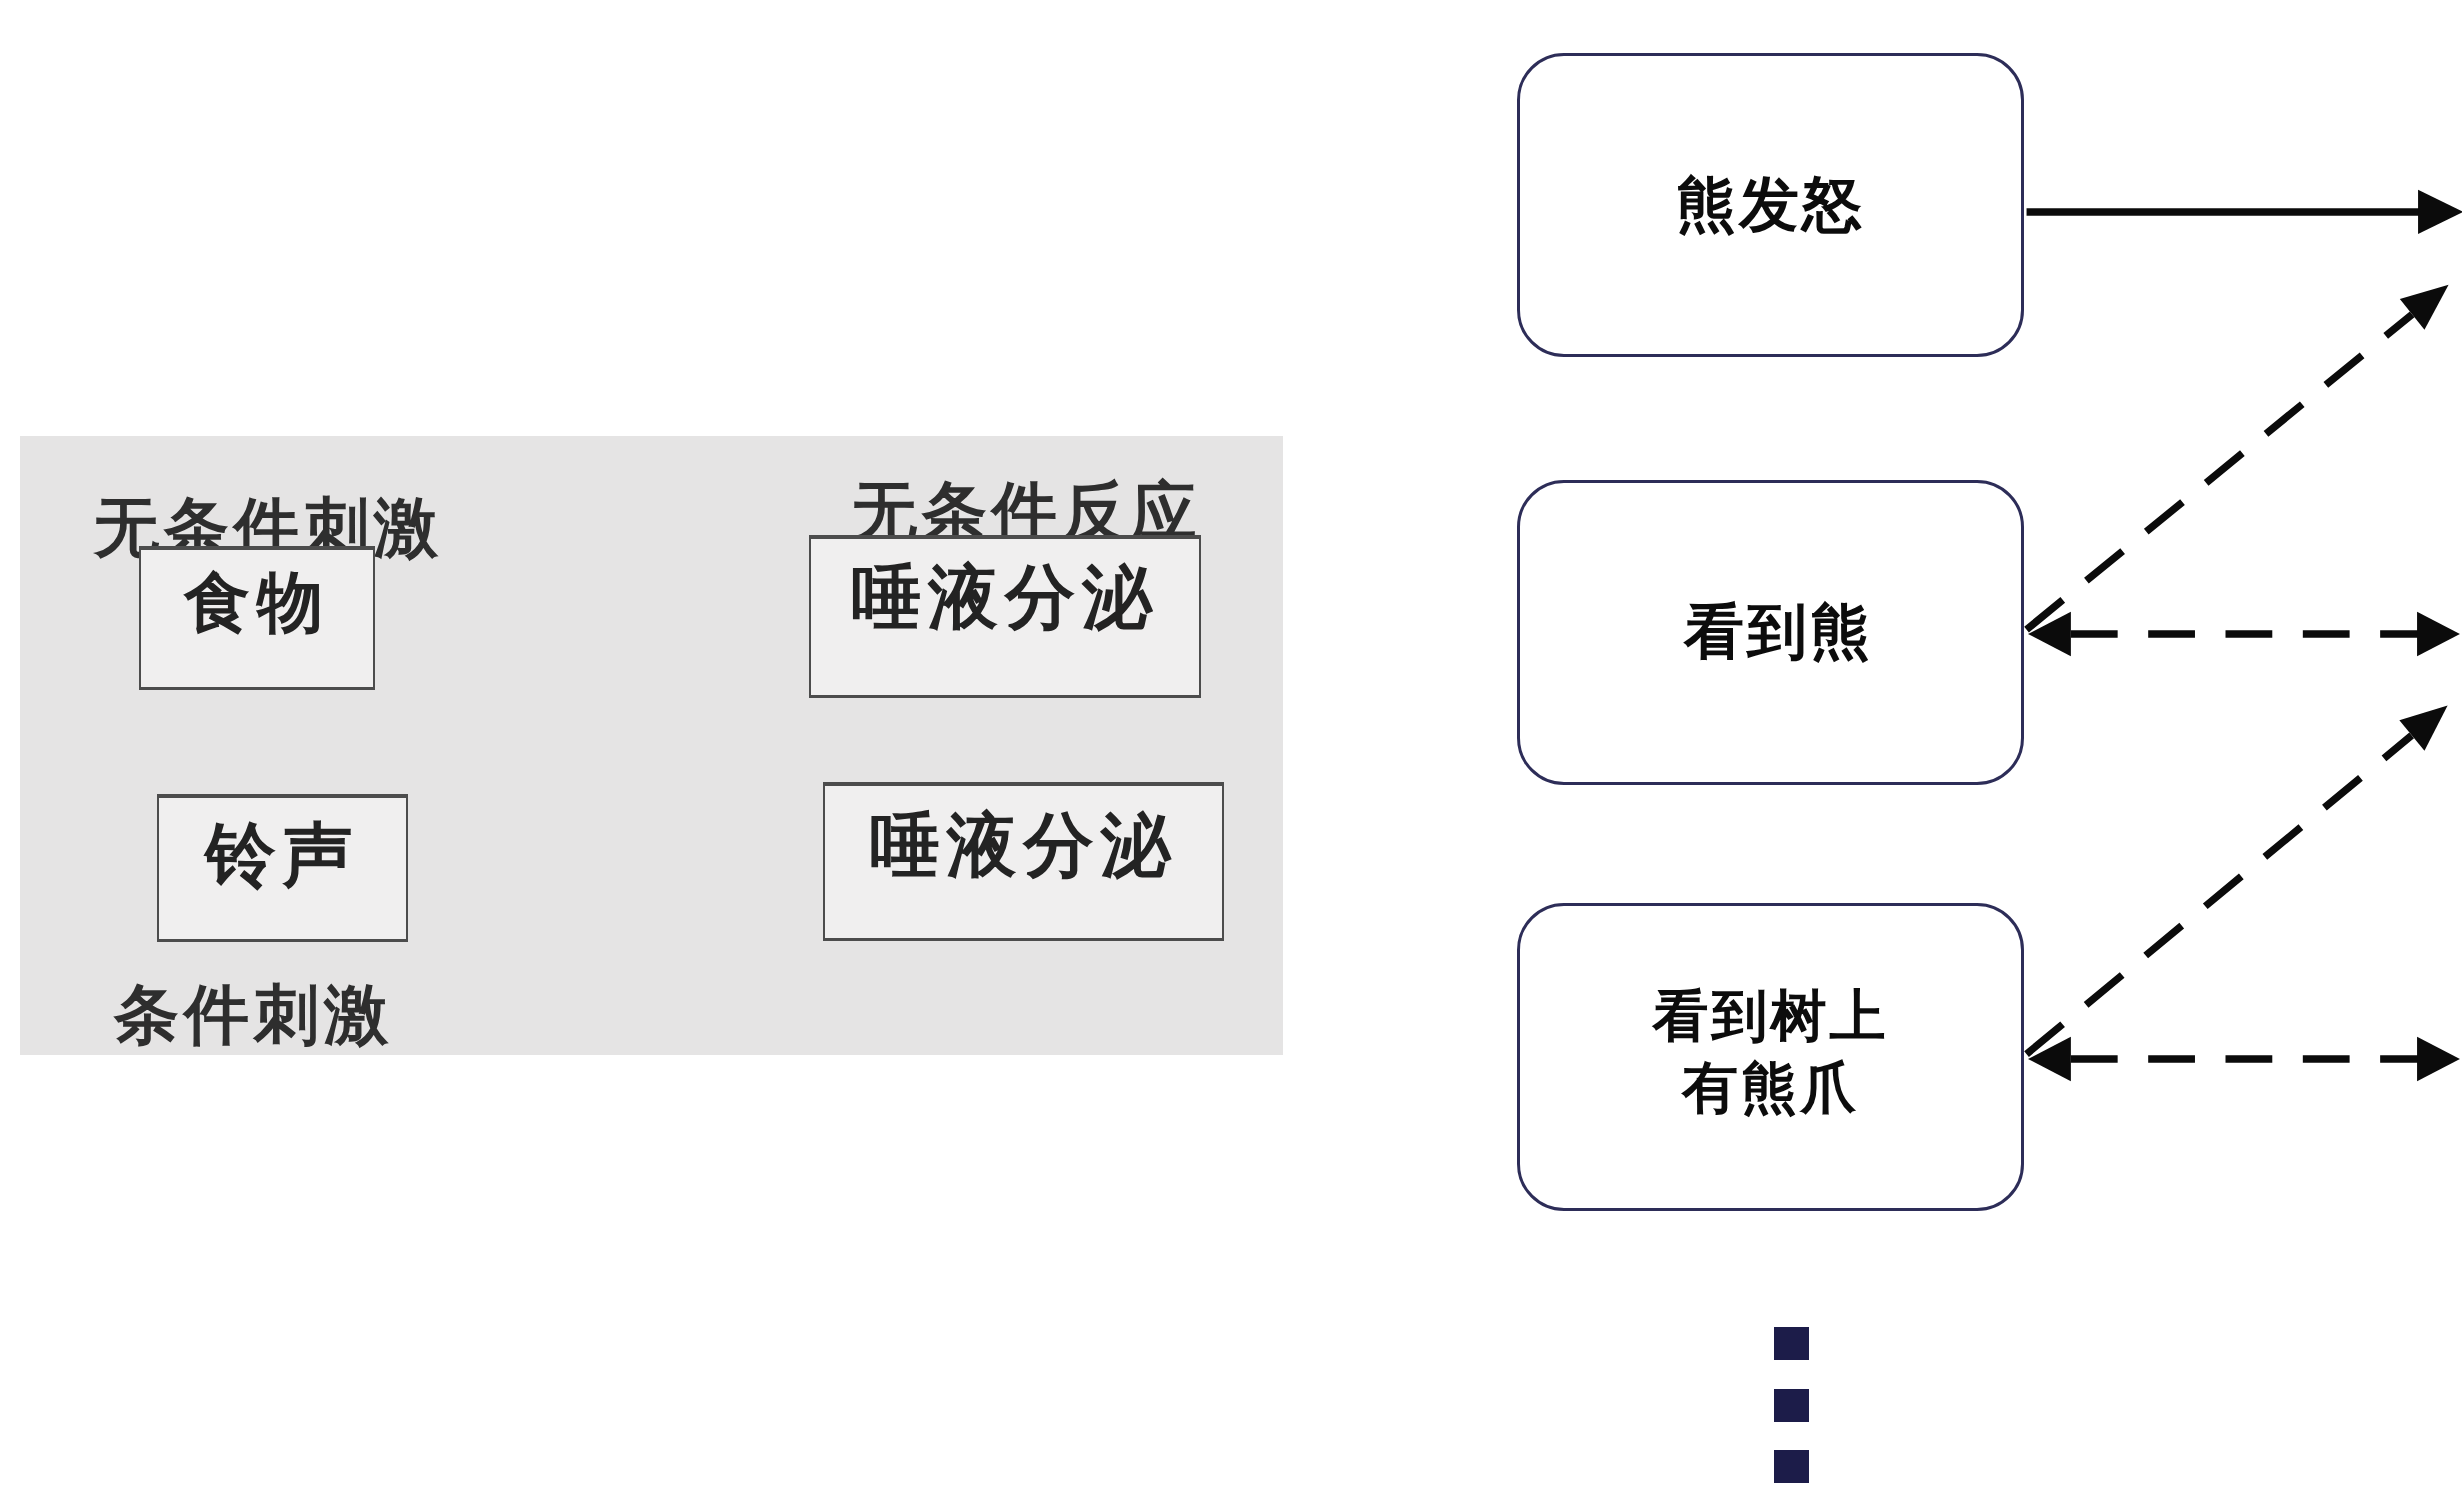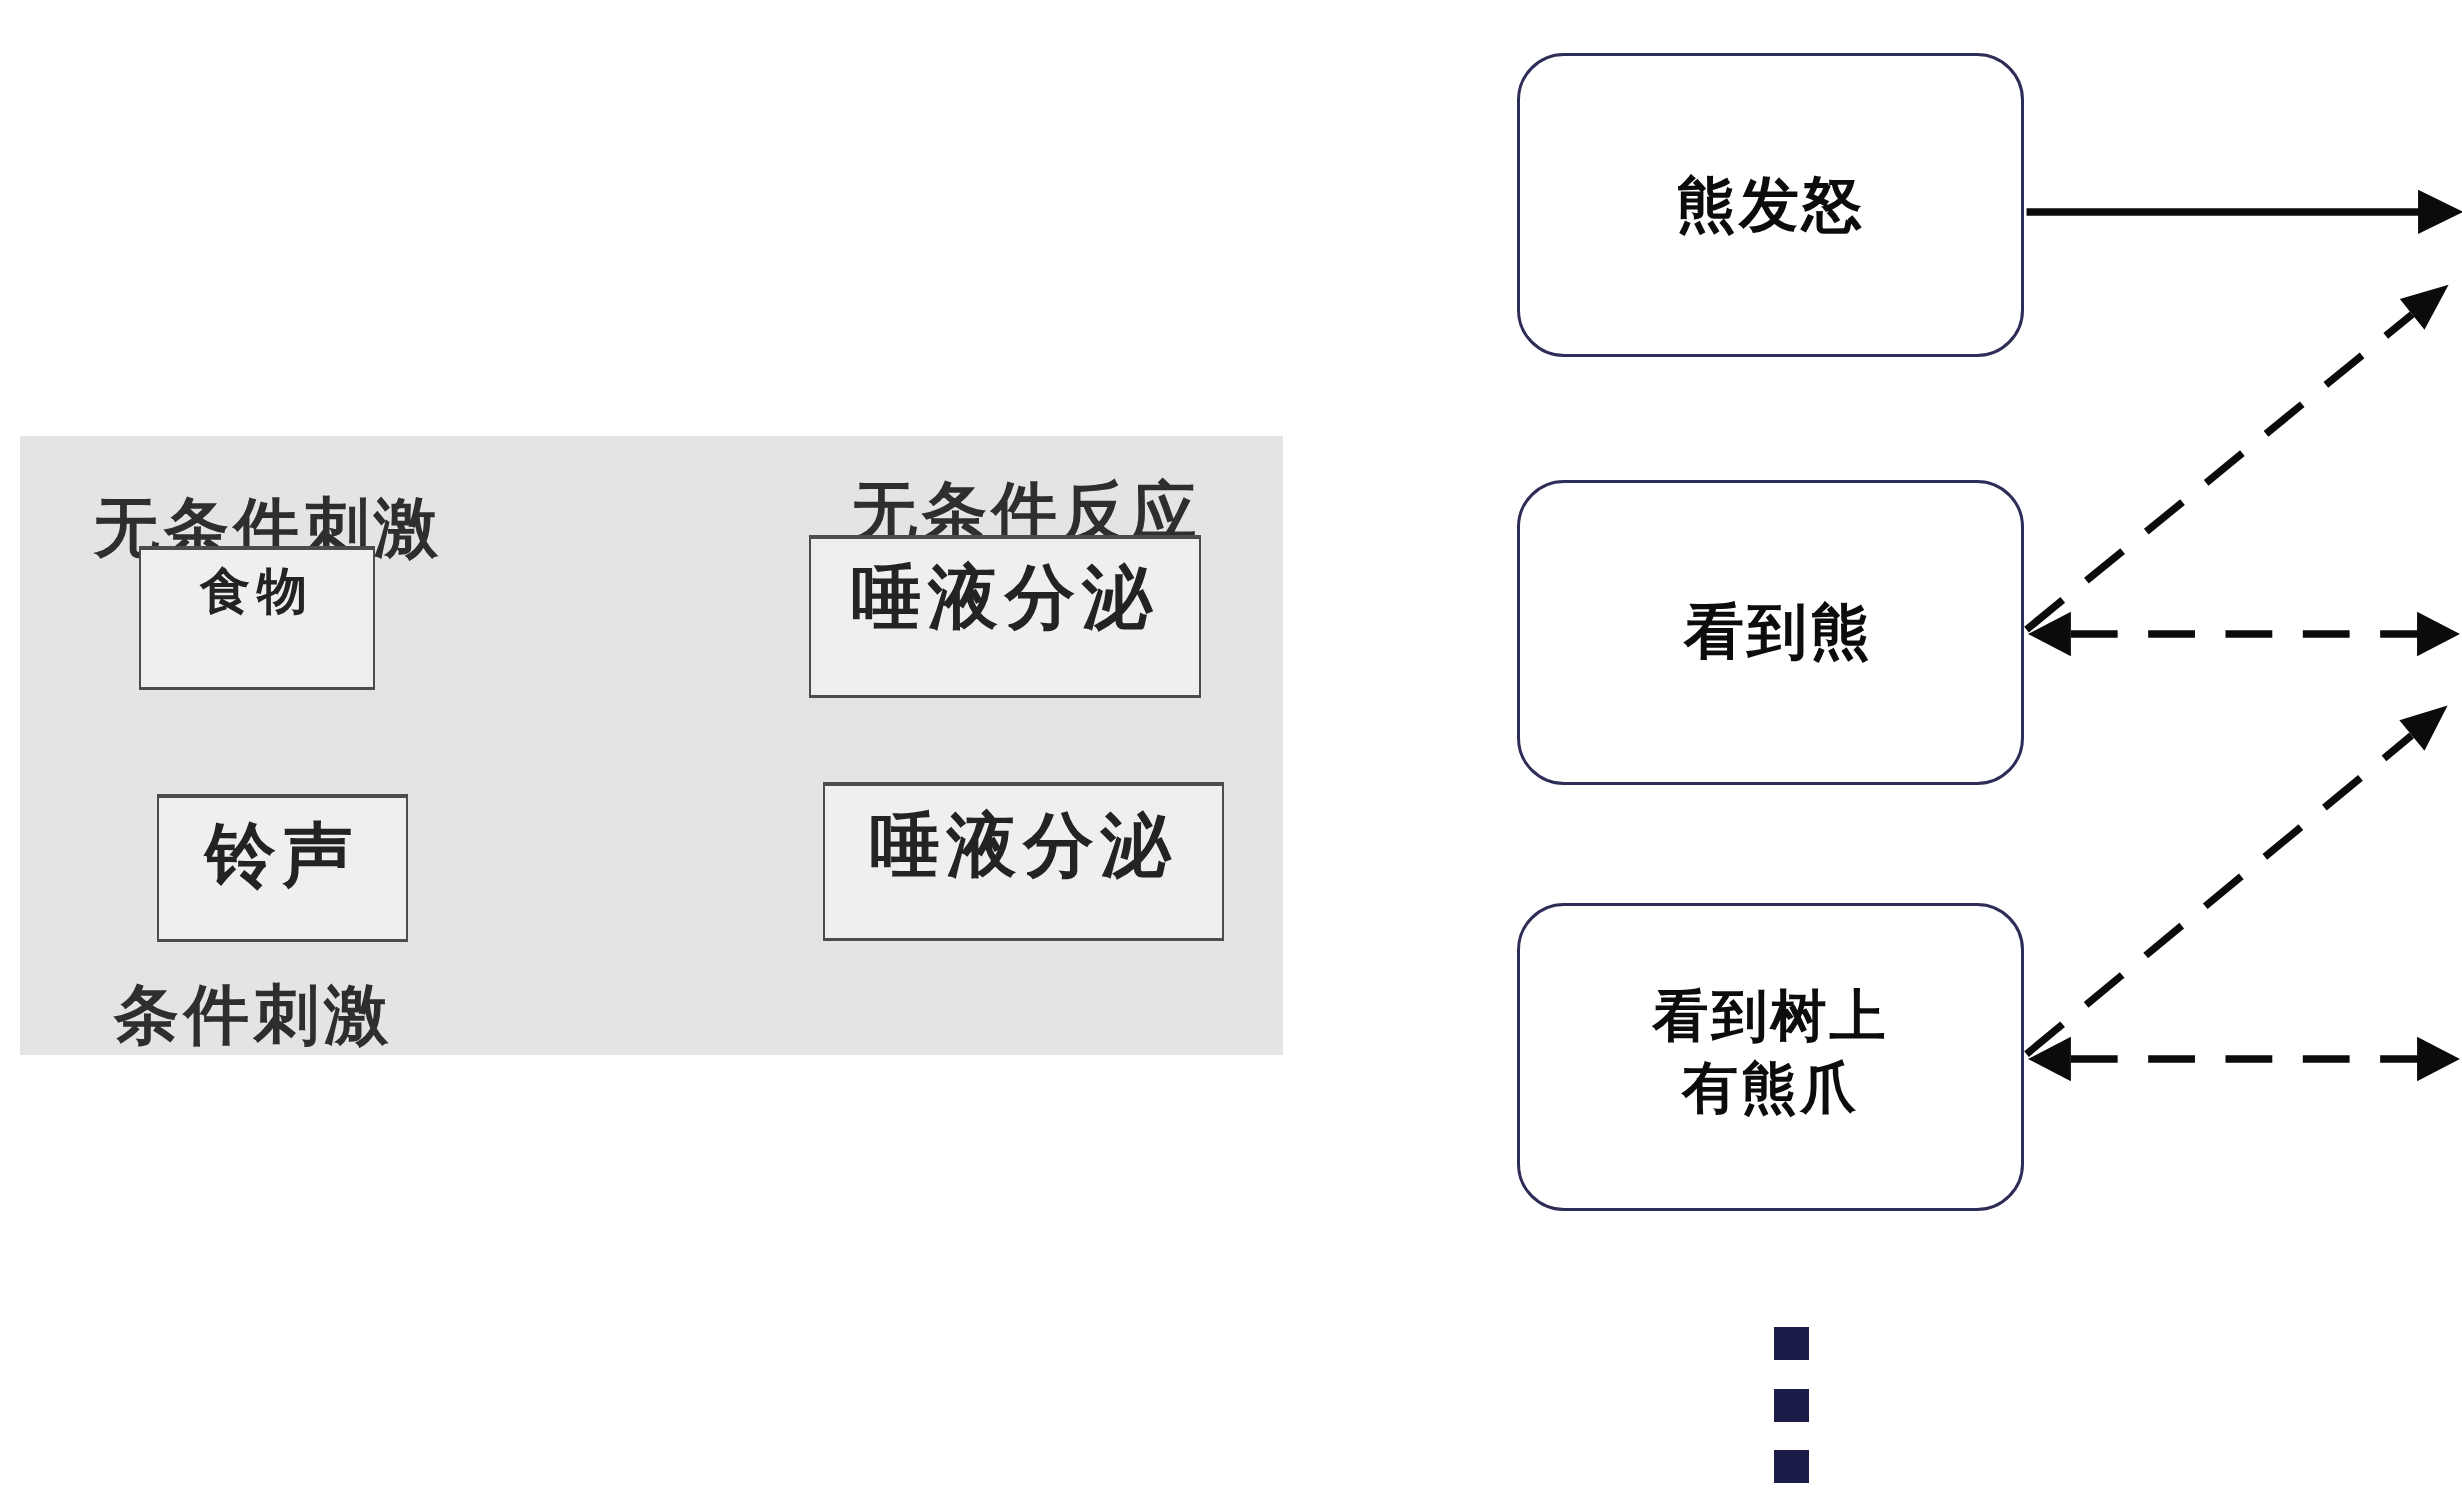--- a/index.html
+++ b/index.html
@@ -29,21 +29,21 @@
   .lbl-bl{left:114px;top:971px;}
   .lbl-br{left:886px;top:971px;}
   .gray-box{
     position:absolute;background:#f0efef;
     border:2px solid #4c4c4c;border-top-width:4.4px;border-bottom-width:3px;
     box-sizing:border-box;
     display:flex;justify-content:center;align-items:flex-start;
     font-weight:700;color:#232323;letter-spacing:6.9px;
     font-family:"Liberation Sans", sans-serif;
   }
-  .box-food   {left:139px; top:546px;width:236px;height:144px;font-size:50px;padding-top:7.9px;}
+  .box-food   {left:139px; top:546px;width:236px;height:144px;font-size:66px;padding-top:7.9px;}
   .box-saliva1{left:809px;top:535px;width:392px;height:163px;font-size:70px;padding-top:11.8px;}
   .box-bell   {left:157px; top:794px;width:251px;height:148px;font-size:70px;padding-top:11px;}
   .box-saliva2{left:823px;top:782px;width:401px;height:159px;font-size:70px;padding-top:12.8px;}
 
   
   .node{
     position:absolute;background:#ffffff;box-sizing:border-box;
     border-radius:47px;
     display:flex;justify-content:center;align-items:center;
     text-align:center;color:#0c0c0c;

